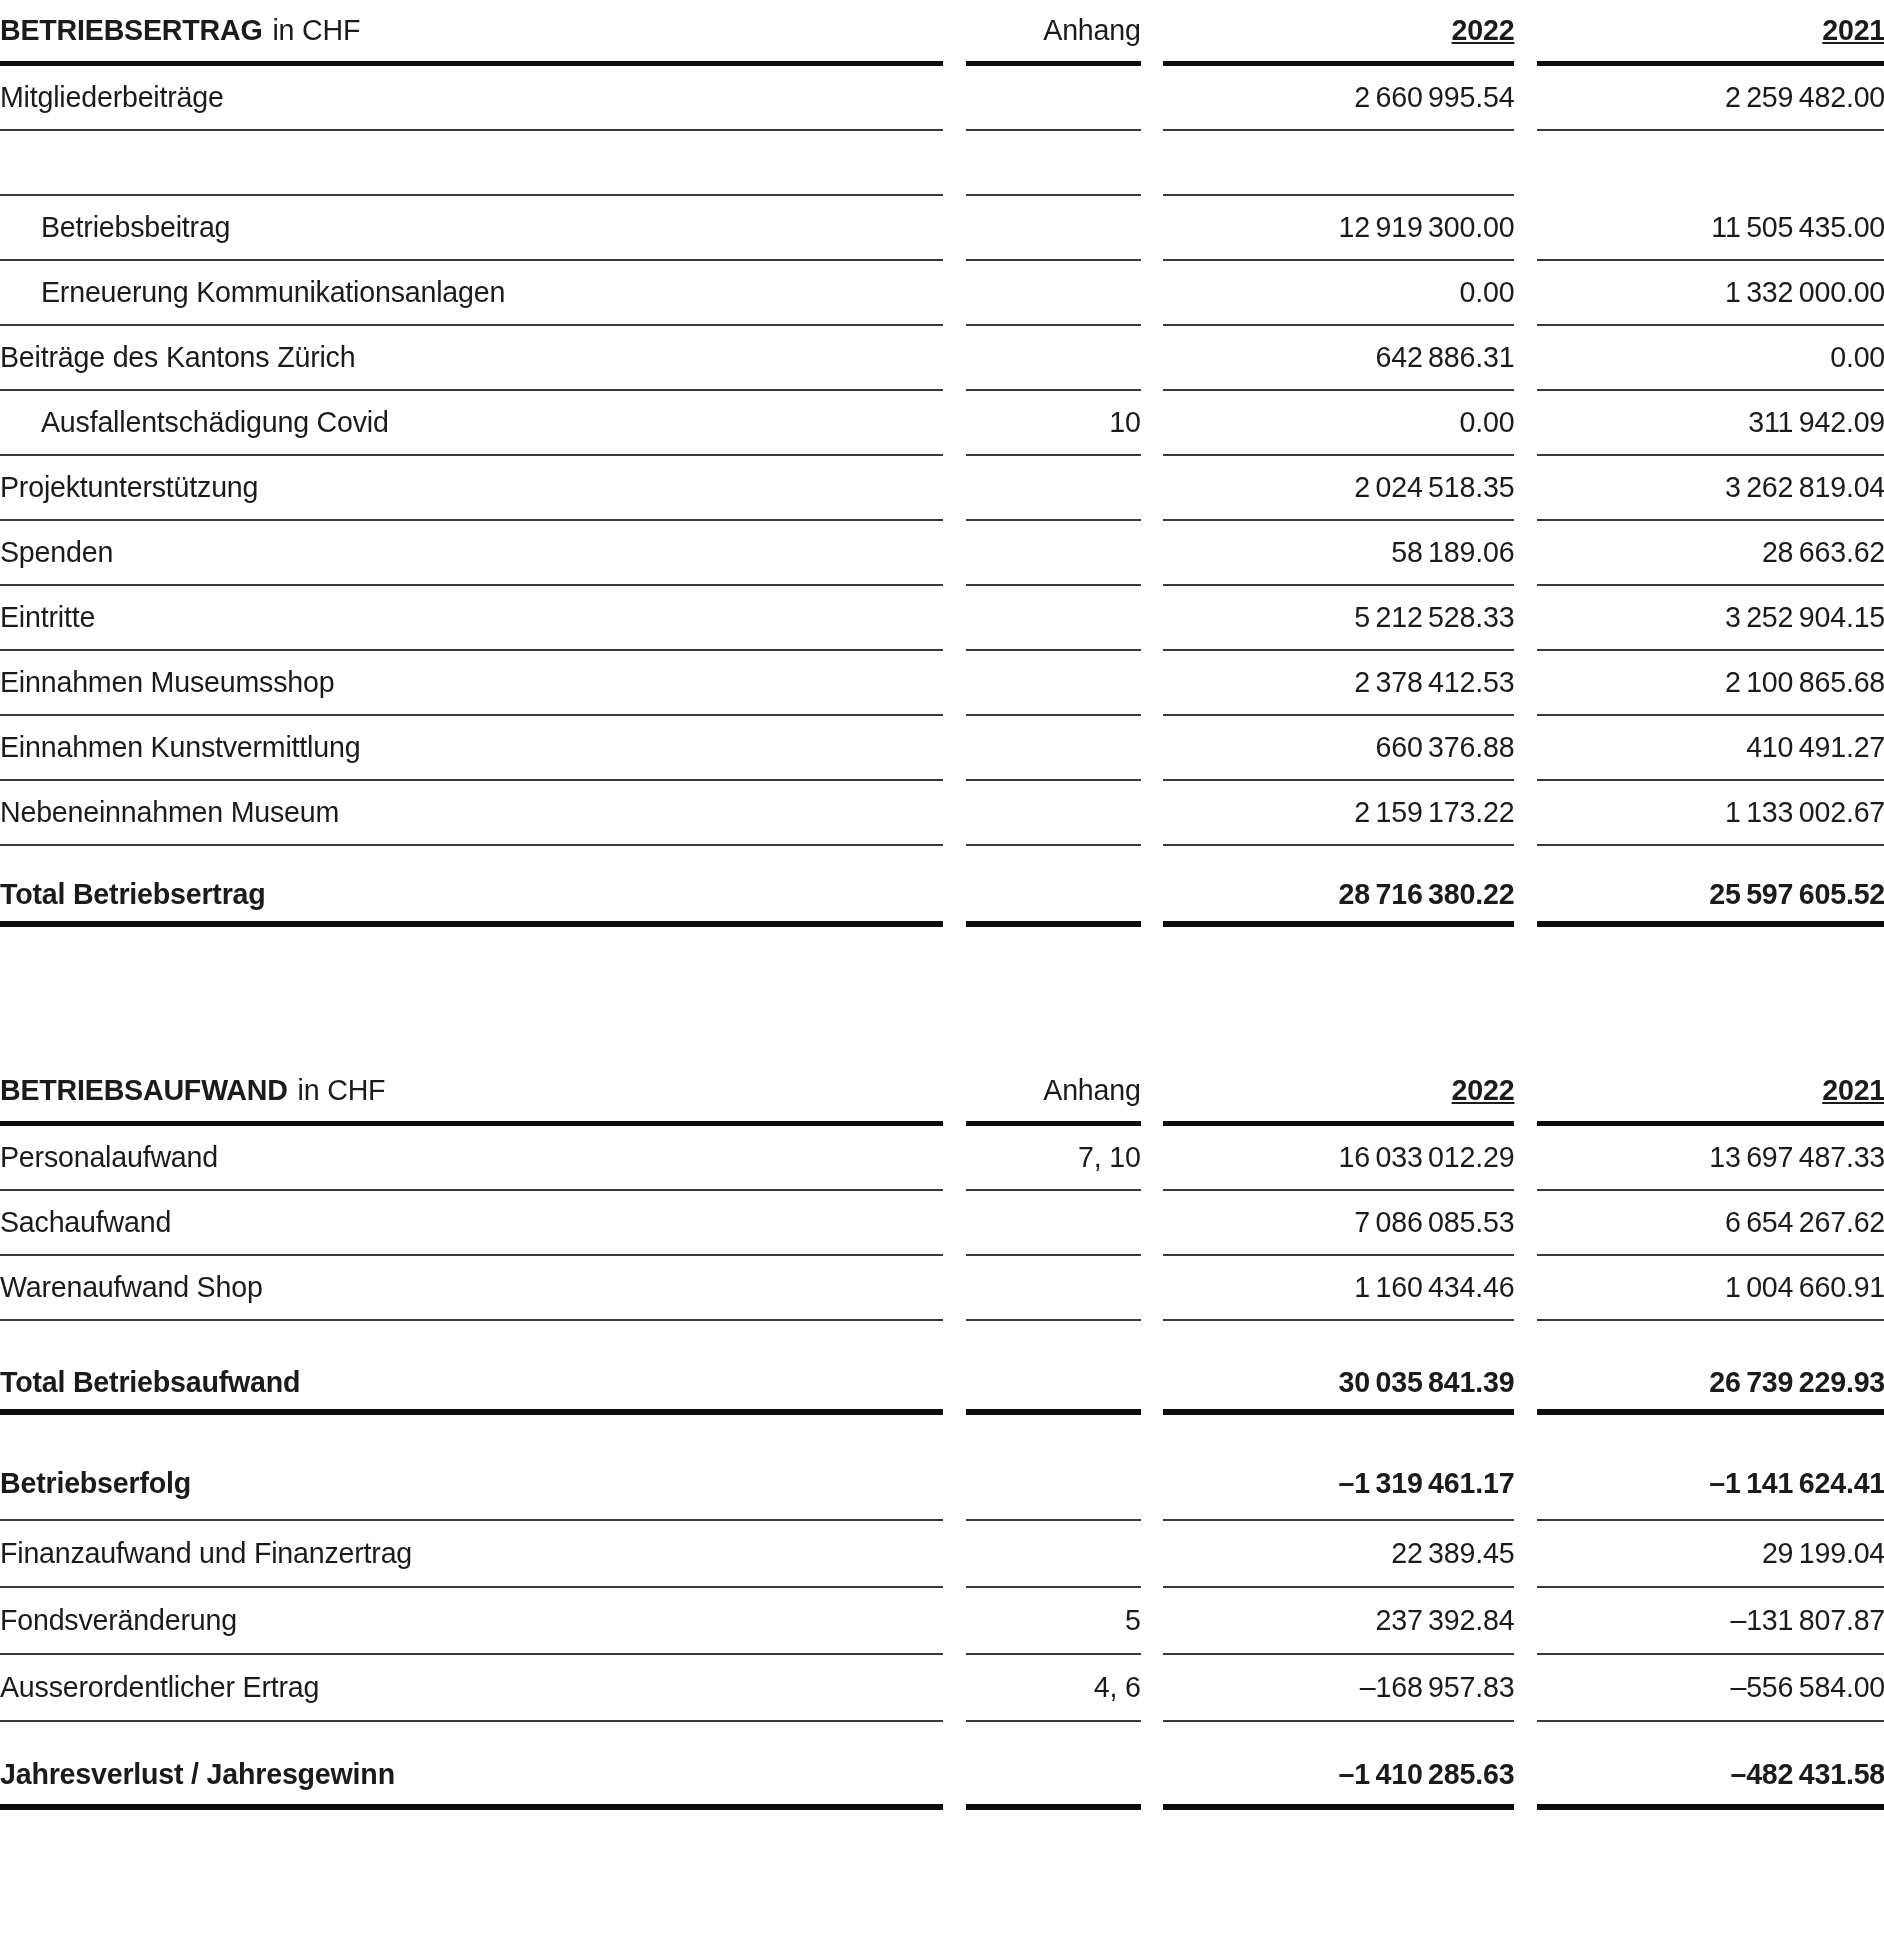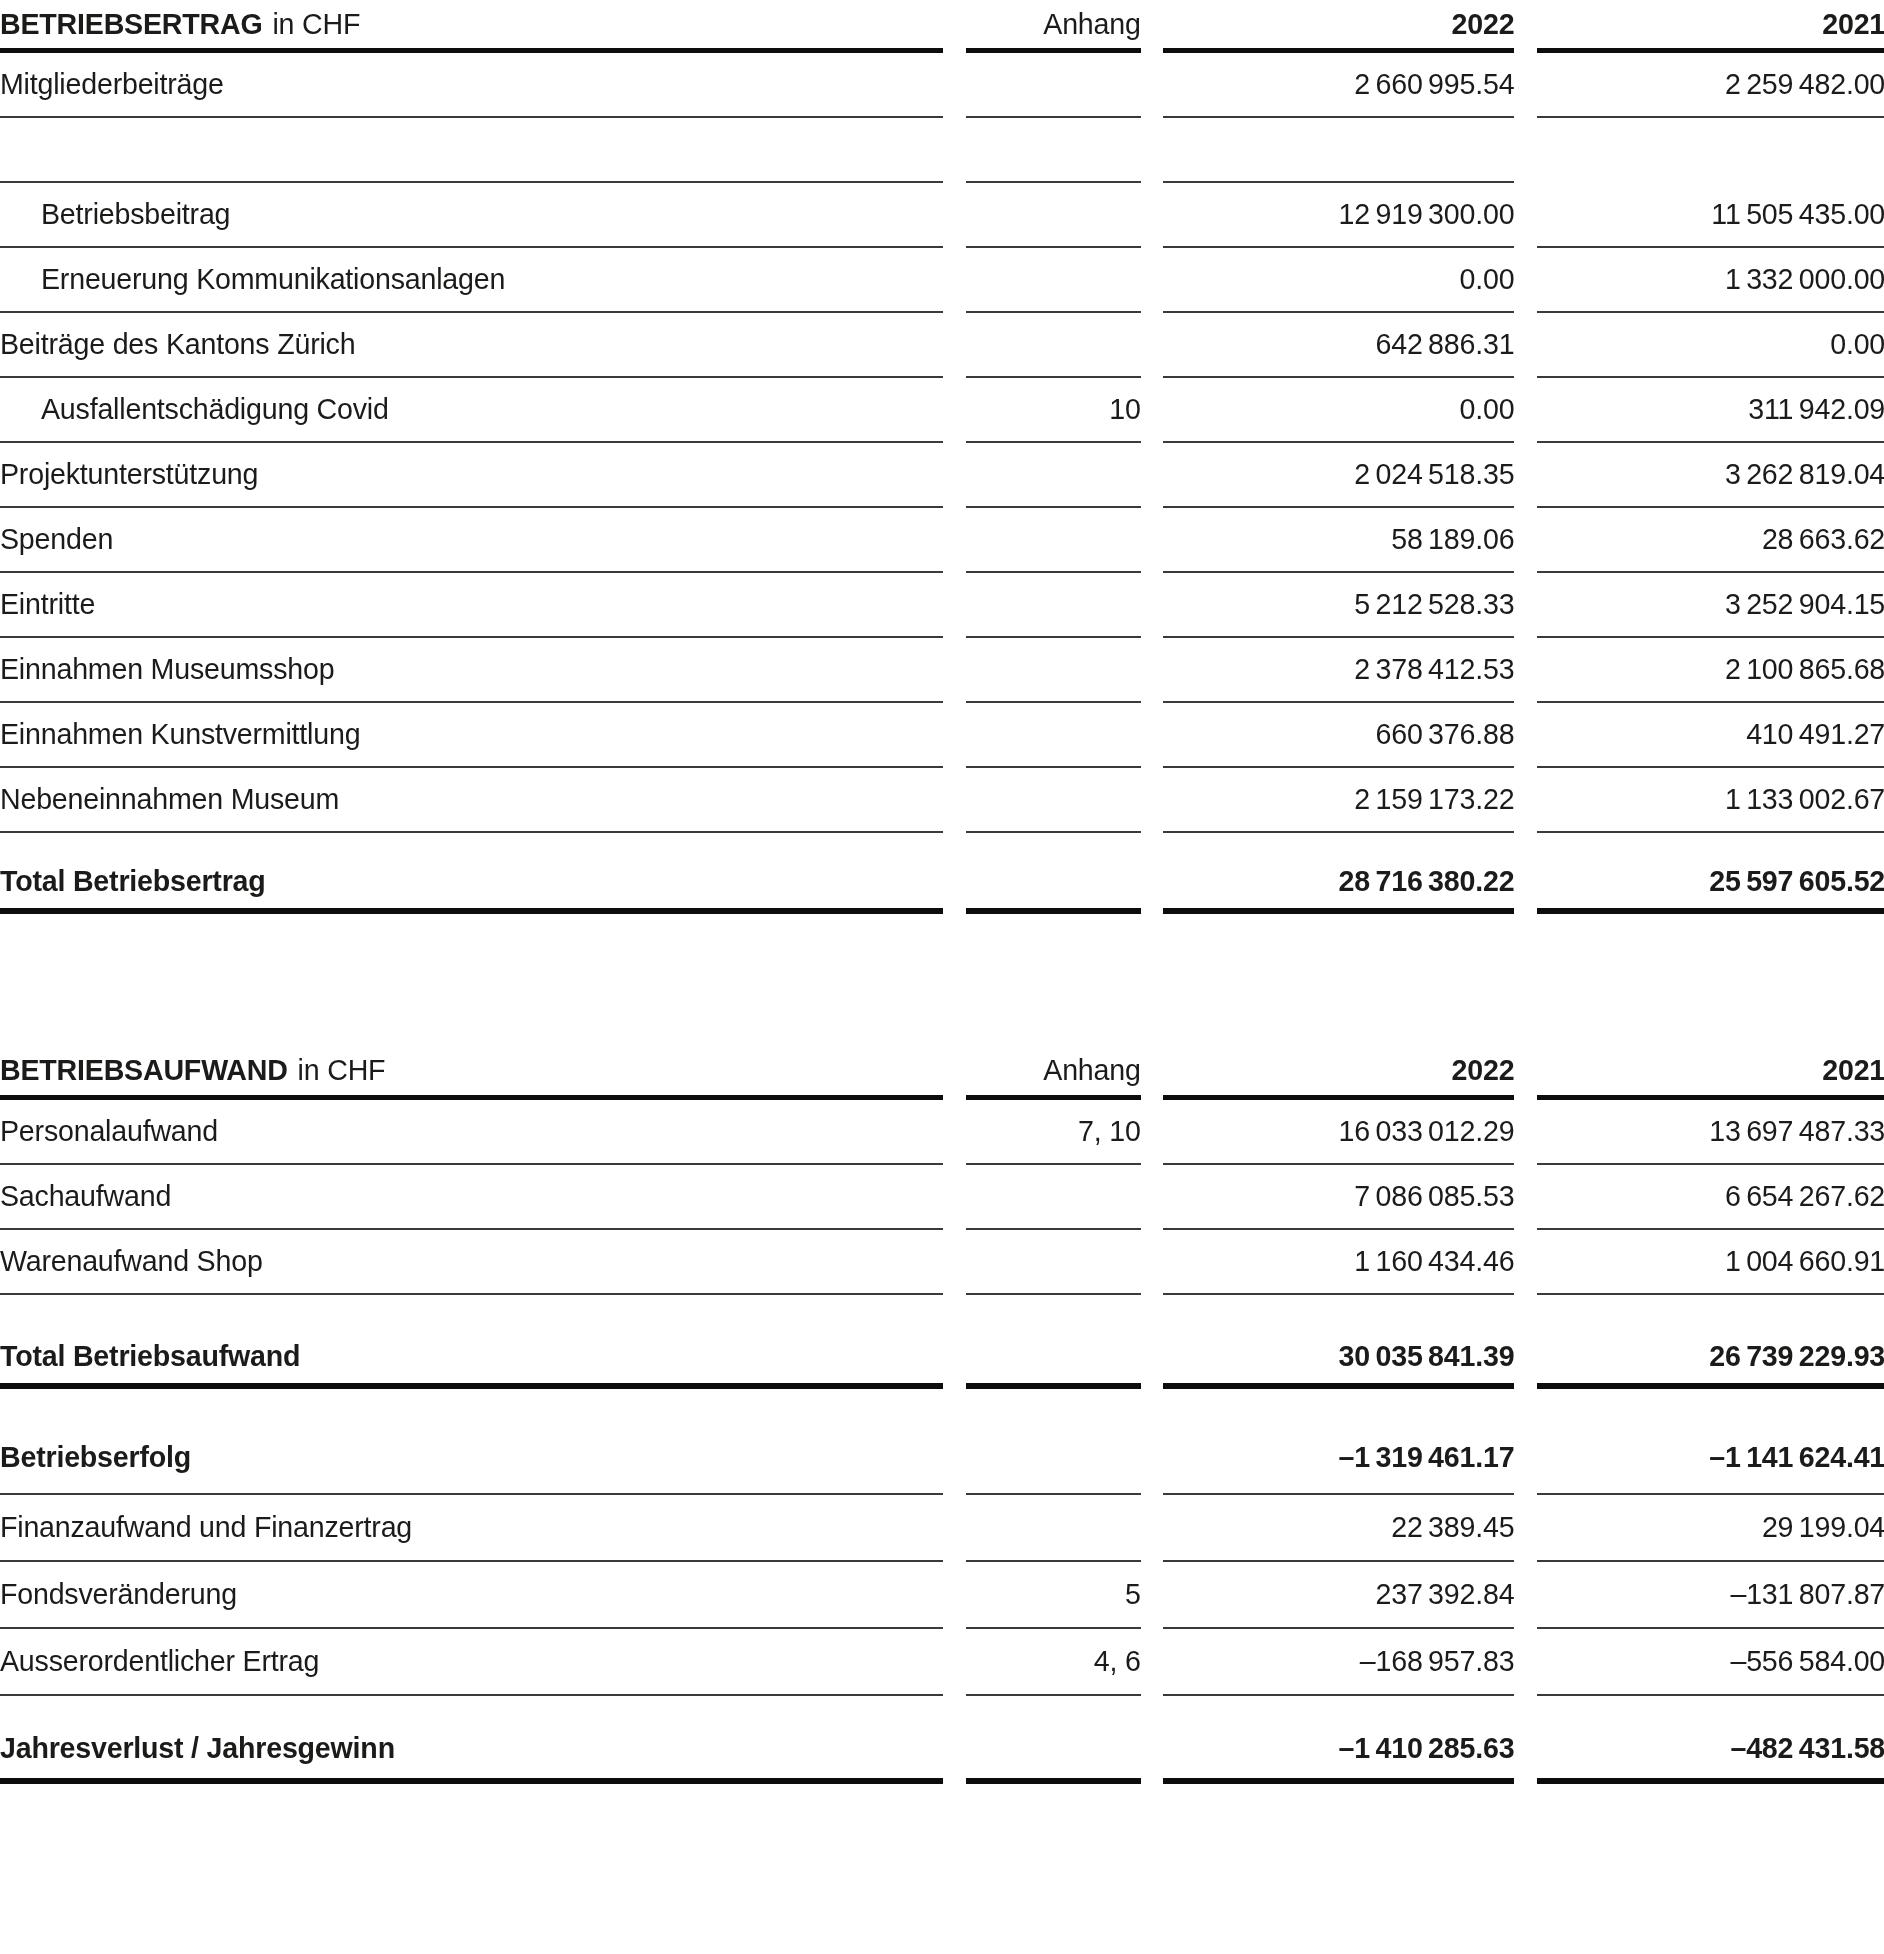--- a/index.html
+++ b/index.html
@@ -26,25 +26,25 @@
     line-height: 1;
     letter-spacing: -0.2px;
     white-space: nowrap;
     overflow: visible;
   }
   .c-label { justify-content: flex-start; }
   .c-num   { justify-content: flex-end; font-variant-numeric: tabular-nums; }
   .indent .c-label { padding-left: 41px; }
 
   
-  .table-header { height: 53px; }
+  .table-header { height: 66px; }
   .table-header .cell { border-bottom: 5.9px solid #0d0d0b; }
   .table-title-bold { font-weight: 700; }
   .table-title-unit { font-weight: 400; margin-left: 9.9px; text-align: center; }
-  .year-head { font-weight: 700; }
+  .year-head { font-weight: 700; text-decoration: underline; }
 
   
   .row { height: 65px; border-radius: 13px; }
 
   
   .total-row { height: 59px; }
   .total-row .cell {
     border-bottom: 6.9px solid #0d0d0b;
     font-weight: 700;
   }

